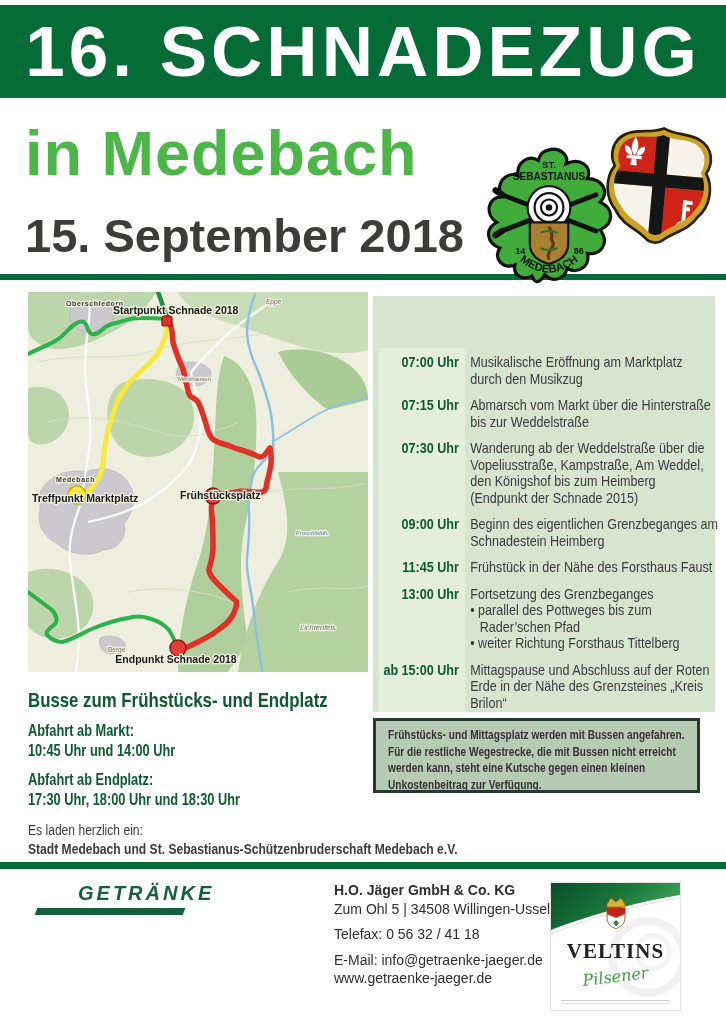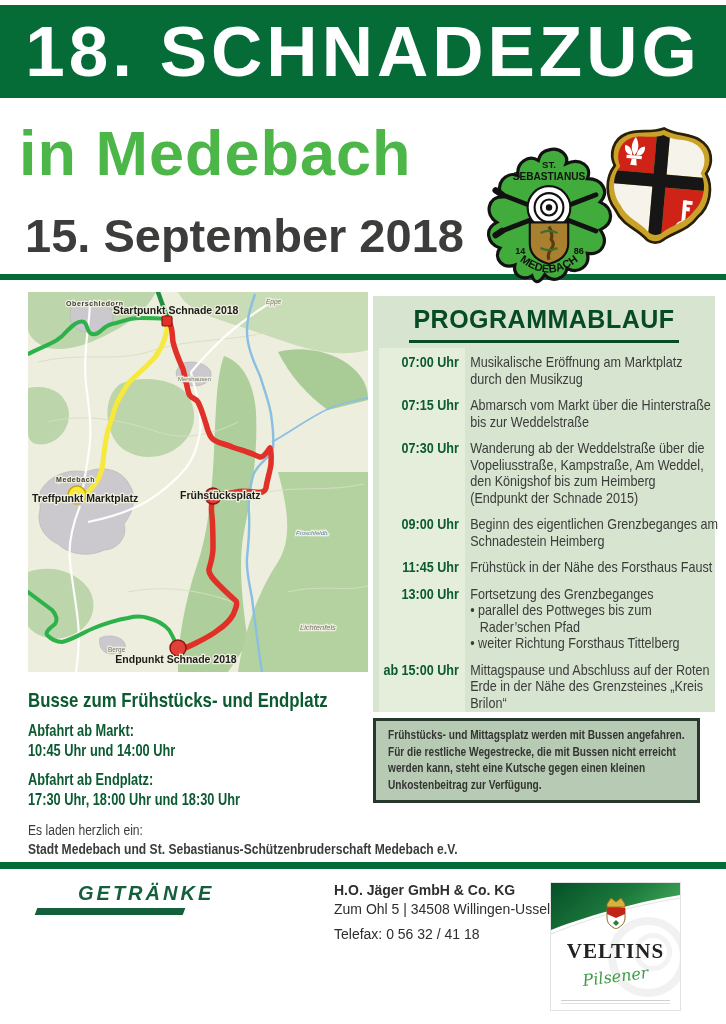--- a/index.html
+++ b/index.html
@@ -4,21 +4,21 @@
 <style>
   html,body{margin:0;padding:0;}
   body{
     width:726px;height:1024px;position:relative;background:#ffffff;
     font-family:"Liberation Sans", sans-serif;overflow:hidden;color:#3c3c3b;
   }
   
   .banner{position:absolute;left:0;top:5px;width:726px;height:93px;background:#056c38;}
   .banner-title{width:100%;text-align:center;line-height:93px;font-size:71px;font-weight:bold;
     color:#ffffff;letter-spacing:4px;white-space:nowrap;}
-  .location{position:absolute;left:19px;top:118px;font-size:63px;font-weight:bold;color:#4cb748;
+  .location{position:absolute;left:25px;top:118px;font-size:63px;font-weight:bold;color:#4cb748;
     line-height:70px;white-space:nowrap;letter-spacing:1px;}
   .date{position:absolute;left:25px;top:208px;font-size:47px;font-weight:bold;color:#3c3c3b;
     line-height:56px;white-space:nowrap;}
   .divider{position:absolute;left:0;top:274px;width:726px;height:6px;background:#056c38;z-index:1;}
   .emblem-leaf{position:absolute;left:485px;top:140px;width:128px;height:152px;z-index:3;}
   .emblem-shield{position:absolute;left:600px;top:126px;width:118px;height:120px;z-index:2;transform:rotate(5deg);}
 
   
   .map{position:absolute;left:28px;top:292px;width:340px;height:380px;z-index:0;}
   .map text{font-family:"Liberation Sans", sans-serif;}
@@ -29,21 +29,21 @@
     letter-spacing:.5px;border-bottom:3px solid #074a26;padding-bottom:6px;white-space:nowrap;}
   .time-stripe{position:absolute;left:6px;top:52px;bottom:0;width:86px;background:#e4eedb;}
   .prows{position:absolute;left:0;top:58px;width:394px;transform:scaleX(0.868);transform-origin:0 0;}
   .prow{display:grid;grid-template-columns:99px 1fr;column-gap:13px;margin-bottom:10px;}
   .ptime{text-align:right;font-weight:bold;color:#0b5a30;font-size:14.5px;line-height:16.5px;white-space:nowrap;}
   .pdesc{color:#3c3c3b;font-size:14.5px;line-height:16.5px;}
   .pline{white-space:nowrap;}
   .pline.indent{padding-left:11px;}
 
   
-  .info-box{position:absolute;left:373px;top:718px;width:327px;height:85px;box-sizing:border-box;
+  .info-box{position:absolute;left:373px;top:718px;width:327px;height:75px;box-sizing:border-box;
     background:#b7cab3;border:3px solid #27392c;padding:6px 12px;}
   .info-lines{transform:scaleX(0.75);transform-origin:0 0;width:400px;}
   .info-line{font-size:13.5px;font-weight:bold;color:#343433;line-height:16.5px;white-space:nowrap;}
 
   
   .bus{position:absolute;left:28px;top:688px;width:430px;transform:scaleX(0.8);transform-origin:0 0;}
   .bus-title{font-size:21px;font-weight:bold;color:#0b5a30;line-height:24px;white-space:nowrap;}
   .bus-label{font-size:16px;font-weight:bold;color:#0b5a30;line-height:20px;margin-top:9px;white-space:nowrap;}
   .bus-times{font-size:16px;font-weight:bold;color:#0b5a30;line-height:20px;white-space:nowrap;}
   .invite{position:absolute;left:28px;top:820px;width:640px;transform:scaleX(0.78);transform-origin:0 0;}
@@ -74,21 +74,21 @@
     font-family:"Liberation Serif", serif;font-weight:bold;font-size:21px;color:#222;letter-spacing:1px;}
   .v-type{position:absolute;left:0;top:84px;width:100%;text-align:center;
     font-family:"DejaVu Serif", serif;font-style:italic;font-size:16px;color:#3f9c46;transform:rotate(-7deg);}
   .v-lines{position:absolute;left:10px;right:10px;bottom:9px;border-top:1px solid #cfcfcf;}
   .v-lines2{position:absolute;left:10px;right:10px;bottom:6px;border-top:1px solid #e2e2e2;}
 </style>
 </head>
 <body>
 
 <div class="banner">
-  <div class="banner-title">18. SCHNADEZUG</div>
+  <div class="banner-title">16. SCHNADEZUG</div>
 </div>
 <div class="location">in Medebach</div>
 <div class="date">15. September 2018</div>
 <div class="divider"></div>
 
 <svg class="emblem-leaf" viewBox="0 0 120 132">
   <path d="M60,4 C70,1 79,9 76,17 C89,11 101,19 96,31 C110,31 117,43 108,53 C121,59 121,73 108,79
            C117,91 109,103 96,101 C99,113 87,121 77,115 C75,125 63,129 56,121 C50,131 46,128 44,122
            C36,127 26,122 28,112 C17,116 7,106 14,96 C2,92 -1,78 11,72 C-1,64 3,48 16,48
            C9,36 19,24 31,28 C29,16 41,8 50,14 C52,6 56,5 60,4 Z" fill="#41ab3b" stroke="#121212" stroke-width="3"></path>
@@ -210,21 +210,20 @@
     <text x="4" y="210" font-size="10.5" font-weight="bold" fill="#1c1c1a">Treffpunkt Marktplatz</text>
     <text x="152" y="207" font-size="10.5" font-weight="bold" fill="#1c1c1a">Frühstücksplatz</text>
     <text x="268" y="243" font-size="6" font-style="italic" fill="#5b84b0">Froschfeldb.</text>
     <text x="272" y="338" font-size="7.5" font-style="italic" fill="#77776a">Lichtenfels</text>
     <text x="80" y="360" font-size="6.5" fill="#77776a">Berge</text>
     <text x="148" y="371" text-anchor="middle" font-size="10.5" font-weight="bold" fill="#1c1c1a">Endpunkt Schnade 2018</text>
   </g>
 </svg>
 
 <div class="panel">
-  <div class="panel-title">PROGRAMMABLAUF</div>
   <div class="time-stripe"></div>
   <div class="prows" id="program-rows">
       <div class="prow">
         <div class="ptime">07:00 Uhr</div>
         <div class="pdesc">
           <div class="pline">Musikalische Eröffnung am Marktplatz</div>
           <div class="pline">durch den Musikzug</div>
         </div>
       </div>
       <div class="prow">
@@ -304,20 +303,24 @@
   <div class="logo-top">GETRÄNKE</div>
   <div class="logo-bar"></div>
 </div>
 <div class="contact" id="contact-block">
     <div class="cgroup">
       <div class="cline bold">H.O. Jäger GmbH &amp; Co. KG</div>
       <div class="cline">Zum Ohl 5 | 34508 Willingen-Usseln</div>
     </div>
     <div class="cgroup">
       <div class="cline">Telefax: 0 56 32 / 41 18</div>
+    </div>
+    <div class="cgroup">
+      <div class="cline">E-Mail: info@getraenke-jaeger.de</div>
+      <div class="cline">www.getraenke-jaeger.de</div>
     </div>
   </div>
 
 <div class="veltins">
   <div class="v-watermark"></div>
   <div class="v-watermark2"></div>
   <svg class="v-swoosh" width="129" height="52" viewBox="0 0 129 52">
     <defs>
       <linearGradient id="vg" x1="0" y1="0" x2="1" y2="0.4">
         <stop offset="0" stop-color="#064f28"></stop>

